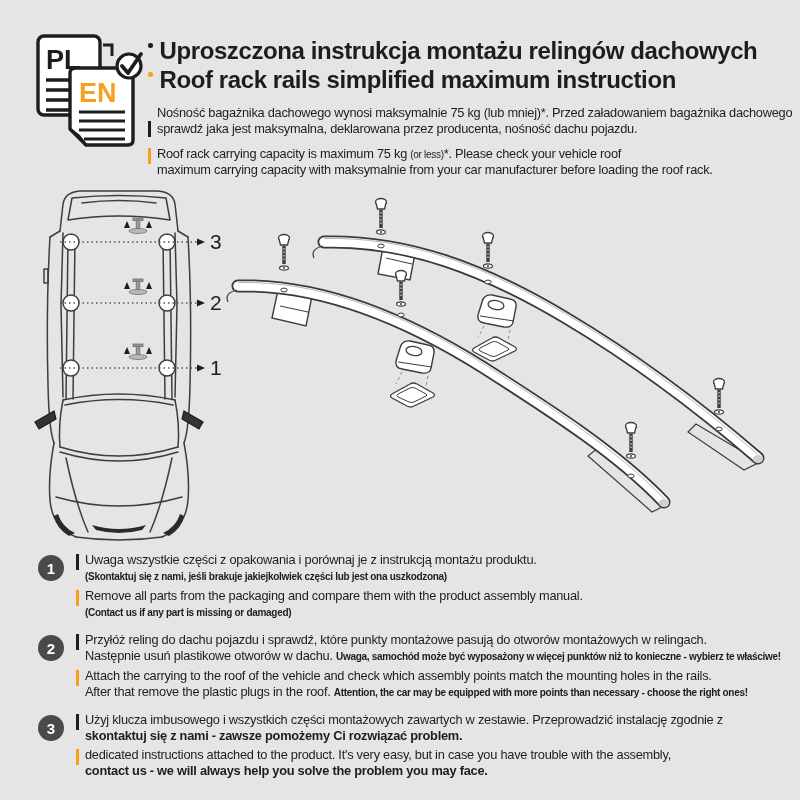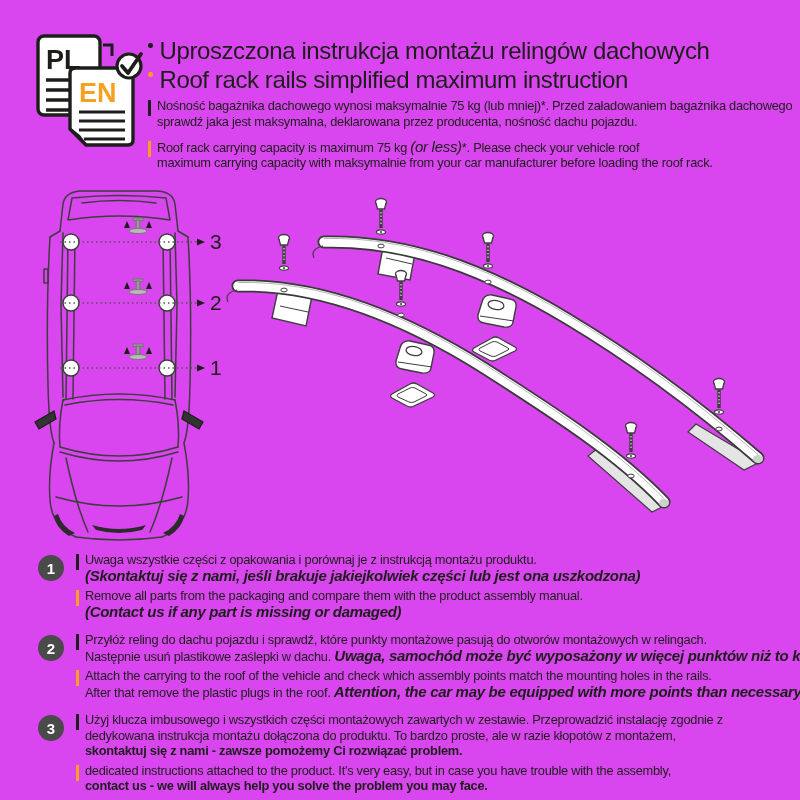--- a/index.html
+++ b/index.html
@@ -1,36 +1,36 @@
 <!DOCTYPE html>
 <html><head>
 <meta charset="utf-8">
 <style>
   html,body{margin:0;padding:0;background:#fff;}
   body{font-family:"Liberation Sans",sans-serif;color:#1d1d1b;}
-  .page{position:relative;width:800px;height:800px;background:#d946ef;overflow:hidden;}
+  .page{position:relative;width:800px;height:800px;background:#e5e5e5;overflow:hidden;}
 
   
   .lang-icon{position:absolute;left:33px;top:30px;}
   .header-text{position:absolute;left:148px;top:36px;width:640px;}
-  .title-line{display:flex;align-items:flex-start;font-size:24px;font-weight:normal;line-height:29px;letter-spacing:-0.4px;}
+  .title-line{display:flex;align-items:flex-start;font-size:24px;font-weight:bold;line-height:29px;letter-spacing:-0.4px;}
   .dot{width:4.5px;height:4.5px;border-radius:50%;margin:7px 7px 0 0;flex:none;}
   .dot-black{background:#1d1d1b;}
   .dot-orange{background:#F5A01E;}
 
   .intro{display:flex;}
-  .intro-pl{margin-top:4px;}
+  .intro-pl{margin-top:11px;align-items:flex-end;}
   .intro-en{margin-top:9px;}
   .bar{width:3px;height:16px;margin:2px 6px 0 0;flex:none;}
   .bar-black{background:#1d1d1b;}
   .bar-orange{background:#F5A01E;}
 
   .rl{font-size:12.8px;line-height:15.8px;letter-spacing:-0.25px;white-space:nowrap;}
   .seg.b{font-weight:bold;margin-top:37px;}
-  .seg.s{font-size:15px;letter-spacing:-0.3px;font-style:italic;}
+  .seg.s{font-size:10px;letter-spacing:-0.3px;}
 
   
   .car-svg{position:absolute;left:30px;top:185px;}
   .rails-svg{position:absolute;left:226px;top:186px;}
 
   
   .steps{position:absolute;left:38px;top:552px;width:740px;}
   .step{display:flex;margin-bottom:8px;}
   .step-badge{width:26px;height:26px;border-radius:50%;background:#4a4a4b;color:#fff;
     font-size:15px;font-weight:bold;display:flex;align-items:center;justify-content:center;
@@ -275,41 +275,40 @@
       </div>
     </div>
 
     <div class="step">
       <div class="step-badge">2</div>
       <div class="step-texts">
         <div class="lang-block">
           <span class="bar bar-black"></span>
           <div class="rich pl-lines">
               <div class="rl"><span class="seg">Przyłóż reling do dachu pojazdu i sprawdź, które punkty montażowe pasują do otworów montażowych w relingach.</span></div>
-              <div class="rl"><span class="seg">Następnie usuń plastikowe zaślepki w dachu. </span><span class="seg b s">Uwaga, samochód może być wyposażony w więcej punktów niż to konieczne - wybierz te właściwe!</span></div>
+              <div class="rl"><span class="seg">Następnie usuń plastikowe otworów w dachu. </span><span class="seg b s">Uwaga, samochód może być wyposażony w więcej punktów niż to konieczne - wybierz te właściwe!</span></div>
             </div>
         </div>
         <div class="lang-block">
           <span class="bar bar-orange"></span>
           <div class="rich en-lines">
               <div class="rl"><span class="seg">Attach the carrying to the roof of the vehicle and check which assembly points match the mounting holes in the rails.</span></div>
               <div class="rl"><span class="seg">After that remove the plastic plugs in the roof. </span><span class="seg b s">Attention, the car may be equipped with more points than necessary - choose the right ones!</span></div>
             </div>
         </div>
       </div>
     </div>
 
     <div class="step">
       <div class="step-badge">3</div>
       <div class="step-texts">
         <div class="lang-block">
           <span class="bar bar-black"></span>
           <div class="rich pl-lines">
               <div class="rl"><span class="seg">Użyj klucza imbusowego i wszystkich części montażowych zawartych w zestawie. Przeprowadzić instalację zgodnie z</span></div>
-              <div class="rl"><span class="seg">dedykowana instrukcja montażu dołączona do produktu. To bardzo proste, ale w razie kłopotów z montażem,</span></div>
               <div class="rl"><span class="seg b">skontaktuj się z nami - zawsze pomożemy Ci rozwiązać problem.</span></div>
             </div>
         </div>
         <div class="lang-block">
           <span class="bar bar-orange"></span>
           <div class="rich en-lines">
               <div class="rl"><span class="seg">dedicated instructions attached to the product. It's very easy, but in case you have trouble with the assembly,</span></div>
               <div class="rl"><span class="seg b">contact us - we will always help you solve the problem you may face.</span></div>
             </div>
         </div>

